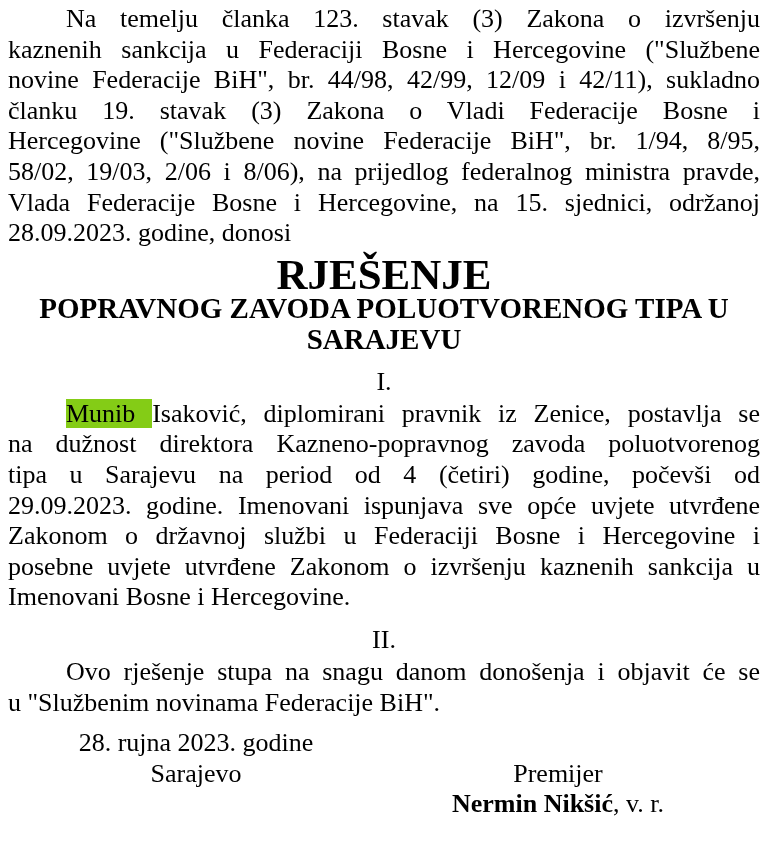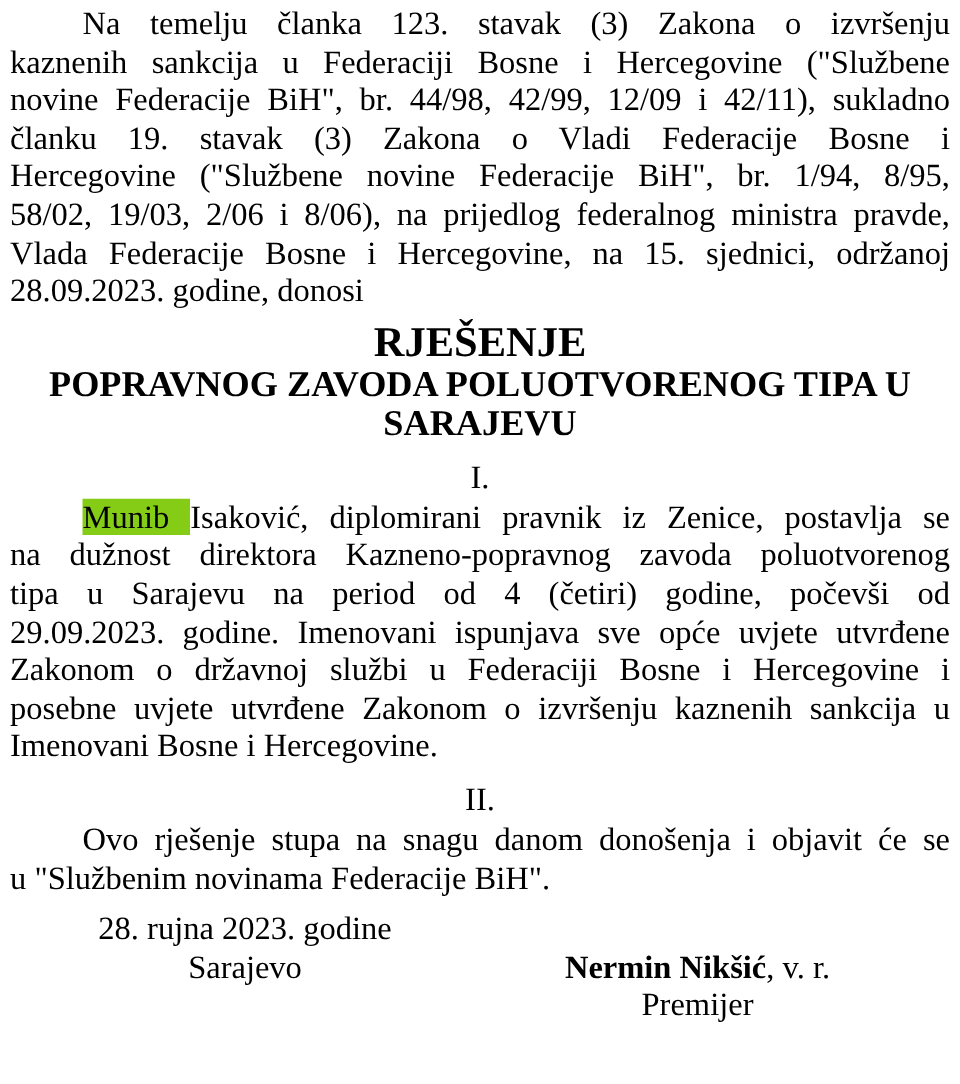--- a/index.html
+++ b/index.html
@@ -25,21 +25,21 @@
     text-align-last: justify;
     white-space: normal;
   }
   .line.first {
     padding-left: 58px;
   }
   .line.last {
     text-align-last: left;
   }
   .title {
-    font-size: 34px;
+    font-size: 43px;
     line-height: 37px;
     font-weight: bold;
     text-align: center;
     margin-top: 7px;
   }
   .subtitle-line {
     font-size: 29px;
     line-height: 31px;
     font-weight: bold;
     text-align: center;
@@ -118,18 +118,18 @@
     <div class="line first">Ovo rješenje stupa na snagu danom donošenja i objavit će se</div>
     <div class="line last">u "Službenim novinama Federacije BiH".</div>
   </div>
 
   <div class="footer">
     <div class="f-left">
       <div>28. rujna 2023. godine</div>
       <div>Sarajevo</div>
     </div>
     <div class="f-right">
+      <div>Premijer</div>
       <div><span class="bold">Nermin Nikšić</span><span>, v. r.</span></div>
-      <div>Premijer</div>
     </div>
   </div>
 
 </div>
 
 </body></html>

